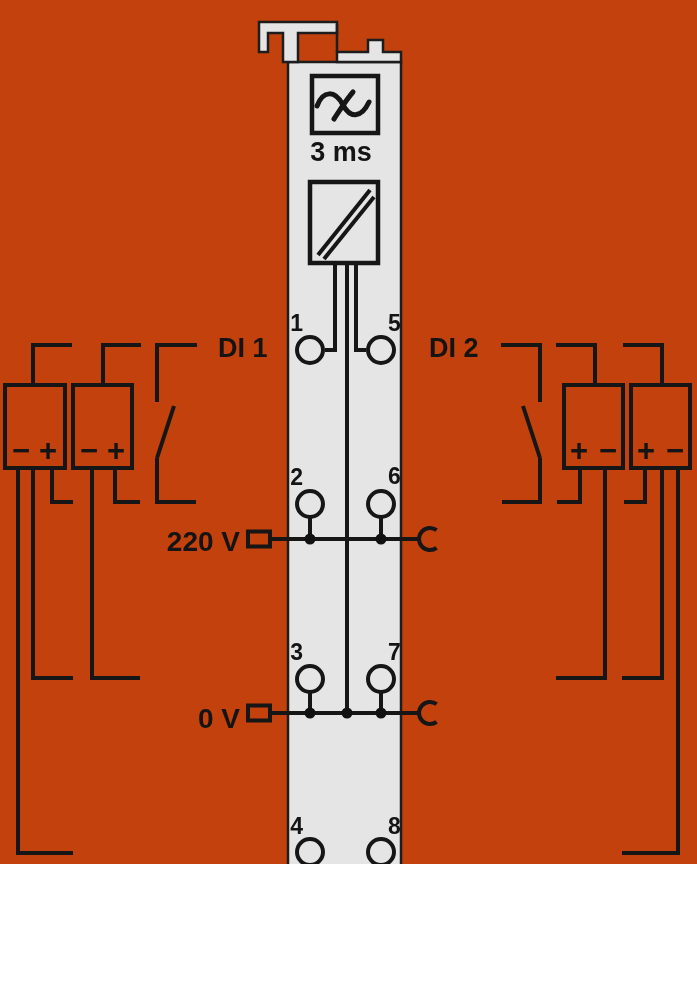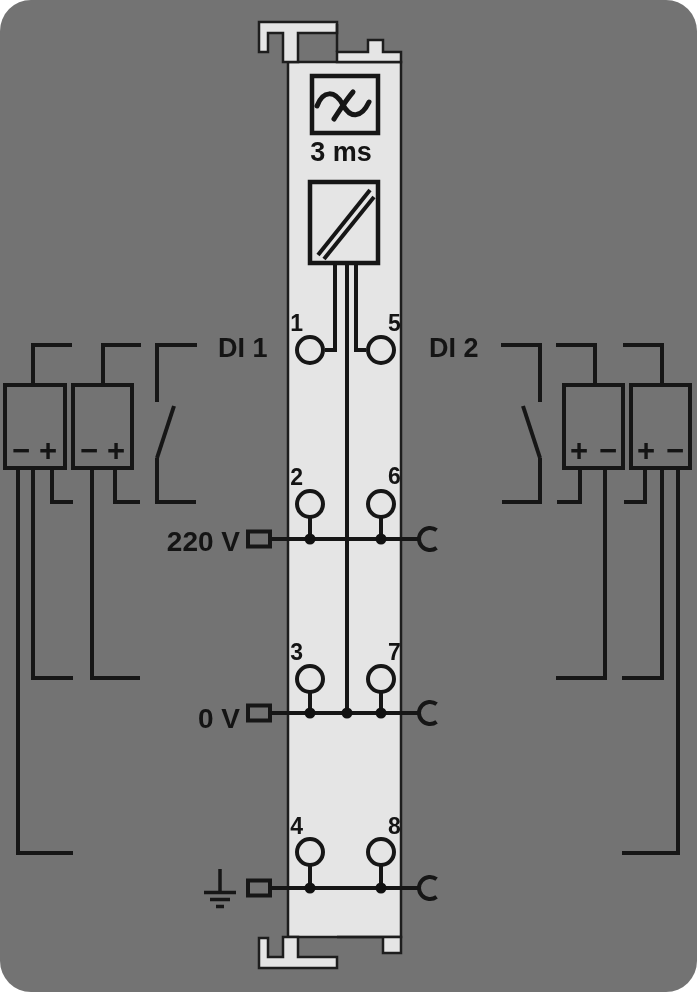--- a/index.html
+++ b/index.html
@@ -1,16 +1,16 @@
 <!DOCTYPE html>
 <html><head>
 <meta charset="utf-8">
 <style>
   html,body{margin:0;padding:0;background:#ffffff;}
-  .stage{position:relative;width:697px;height:992px;background:#737373;overflow:hidden;border-radius:31px;}
+  .stage{position:relative;width:697px;height:864px;background:#c2410c;overflow:hidden;}
   svg{position:absolute;left:0;top:0;}
   .ln{stroke:#161616;stroke-width:4;fill:none;}
   .ln2{stroke:#161616;stroke-width:4.5;fill:none;}
   .thin{stroke:#1d1d1d;stroke-width:2.5;}
   .dot{fill:#111111;stroke:none;}
   text{font-family:"Liberation Sans", sans-serif;font-weight:bold;fill:#141414;}
   .num{font-size:23px;}
   .lbl{font-size:27px;}
   .rail-lbl{font-size:28px;}
   .time-lbl{font-size:27px;}

